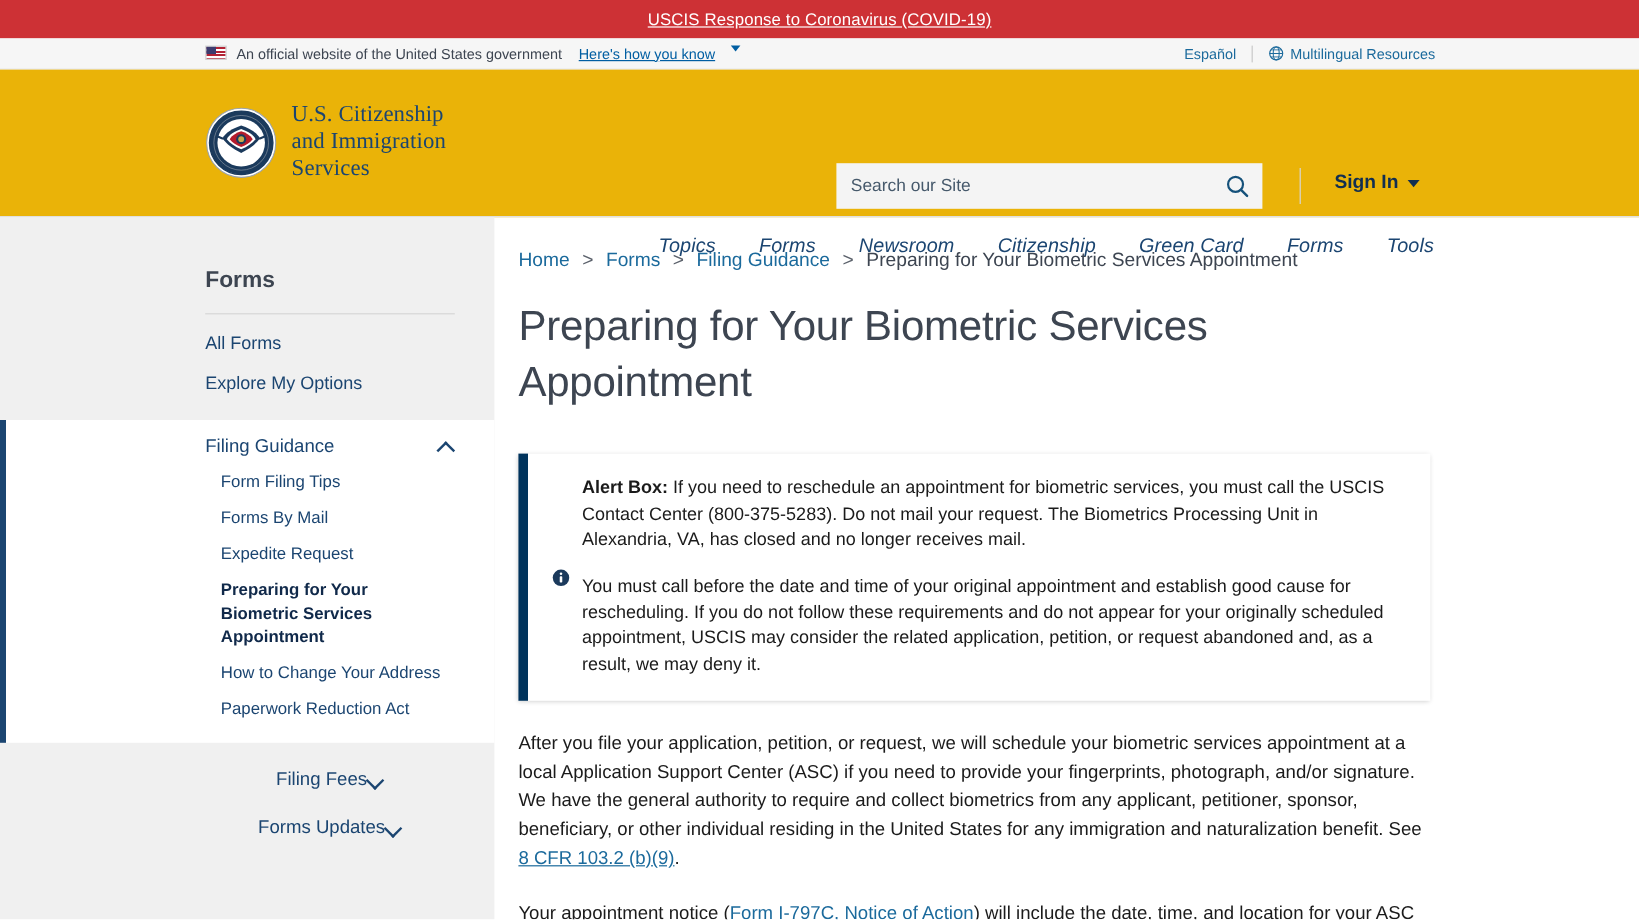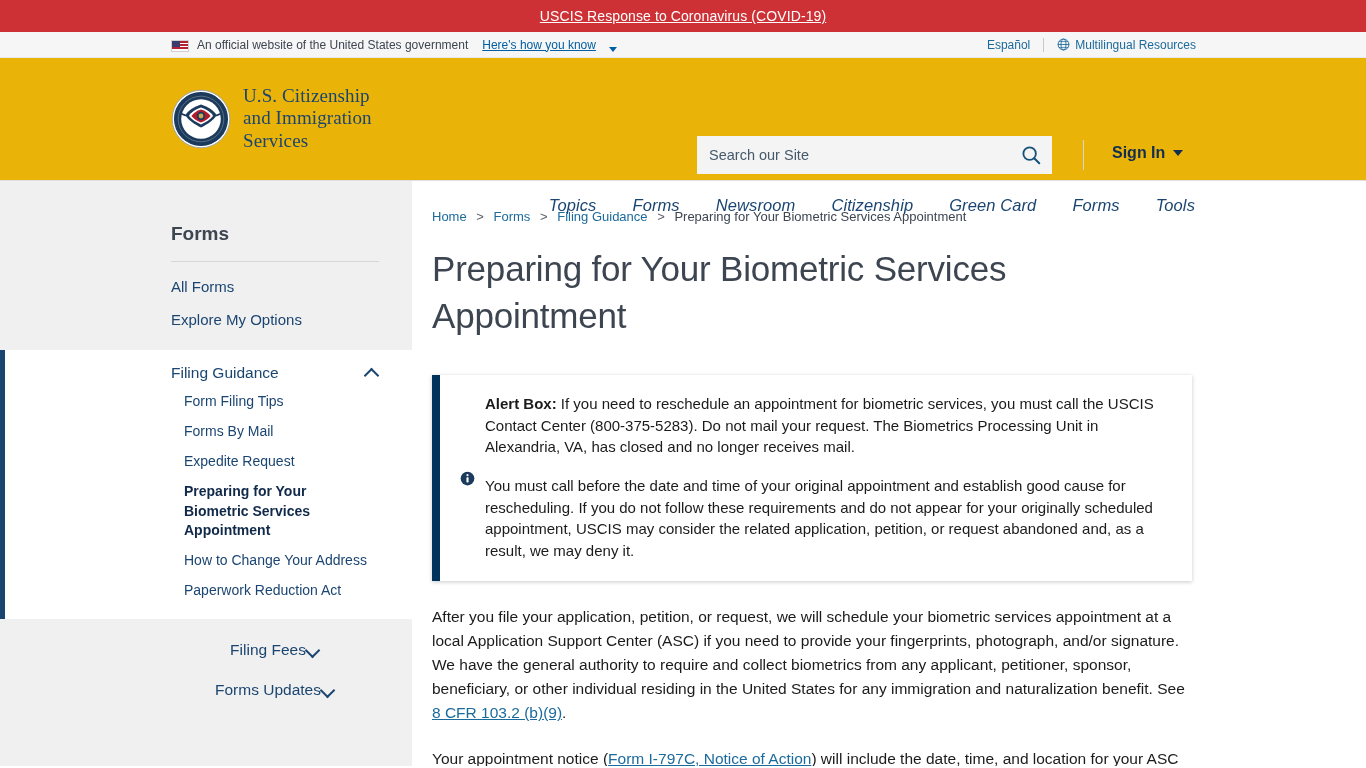--- a/index.html
+++ b/index.html
@@ -32,21 +32,21 @@
     background: #f6f6f6;
     border-bottom: 1px solid #e8e8e8;
     display: flex; align-items: center;
     font-size: 12px;
     color: #3d4551;
   }
   .gov-inner {
     width: 1366px; padding: 0 170px 0 171px;
     display: flex; align-items: center; justify-content: space-between;
   }
-  .gov-left { display: flex; align-items: flex-end; gap: 8px; }
+  .gov-left { display: flex; align-items: flex-start; gap: 8px; }
   .flag-icon {
     width: 18px; height: 12px; position: relative; display: inline-block;
     background: repeating-linear-gradient(to bottom,
       #b22234 0 1.6px, #ffffff 1.6px 3.2px);
     border: .5px solid #d0d0d0;
   }
   .flag-icon::after {
     content: ""; position: absolute; left: 0; top: 0;
     width: 8px; height: 6.6px; background: #3c3b6e;
   }
@@ -180,21 +180,21 @@
     padding: 22px 33px 0 171px;
     display: flex; align-items: center; justify-content: center;
     font-size: 15.5px; color: #1b4571; cursor: pointer;
   }
 
   .content {
     flex: 1; padding: 28px 171px 0 20px; background: #fff;
     overflow: hidden;
   }
   .breadcrumb {
-    font-size: 13px; color: #3d4551; margin-bottom: 22px;
+    font-size: 16px; color: #3d4551; margin-bottom: 22px;
   }
   .breadcrumb a { color: #1b6a9c; text-decoration: none; }
   .breadcrumb .sep { color: #5b616b; margin: 0 6px; }
 
   .page-title {
     font-size: 35px; font-weight: 300; color: #3d4551;
     line-height: 1.33; letter-spacing: -.2px;
     margin: 0 0 36px 0; max-width: 640px;
   }
 

